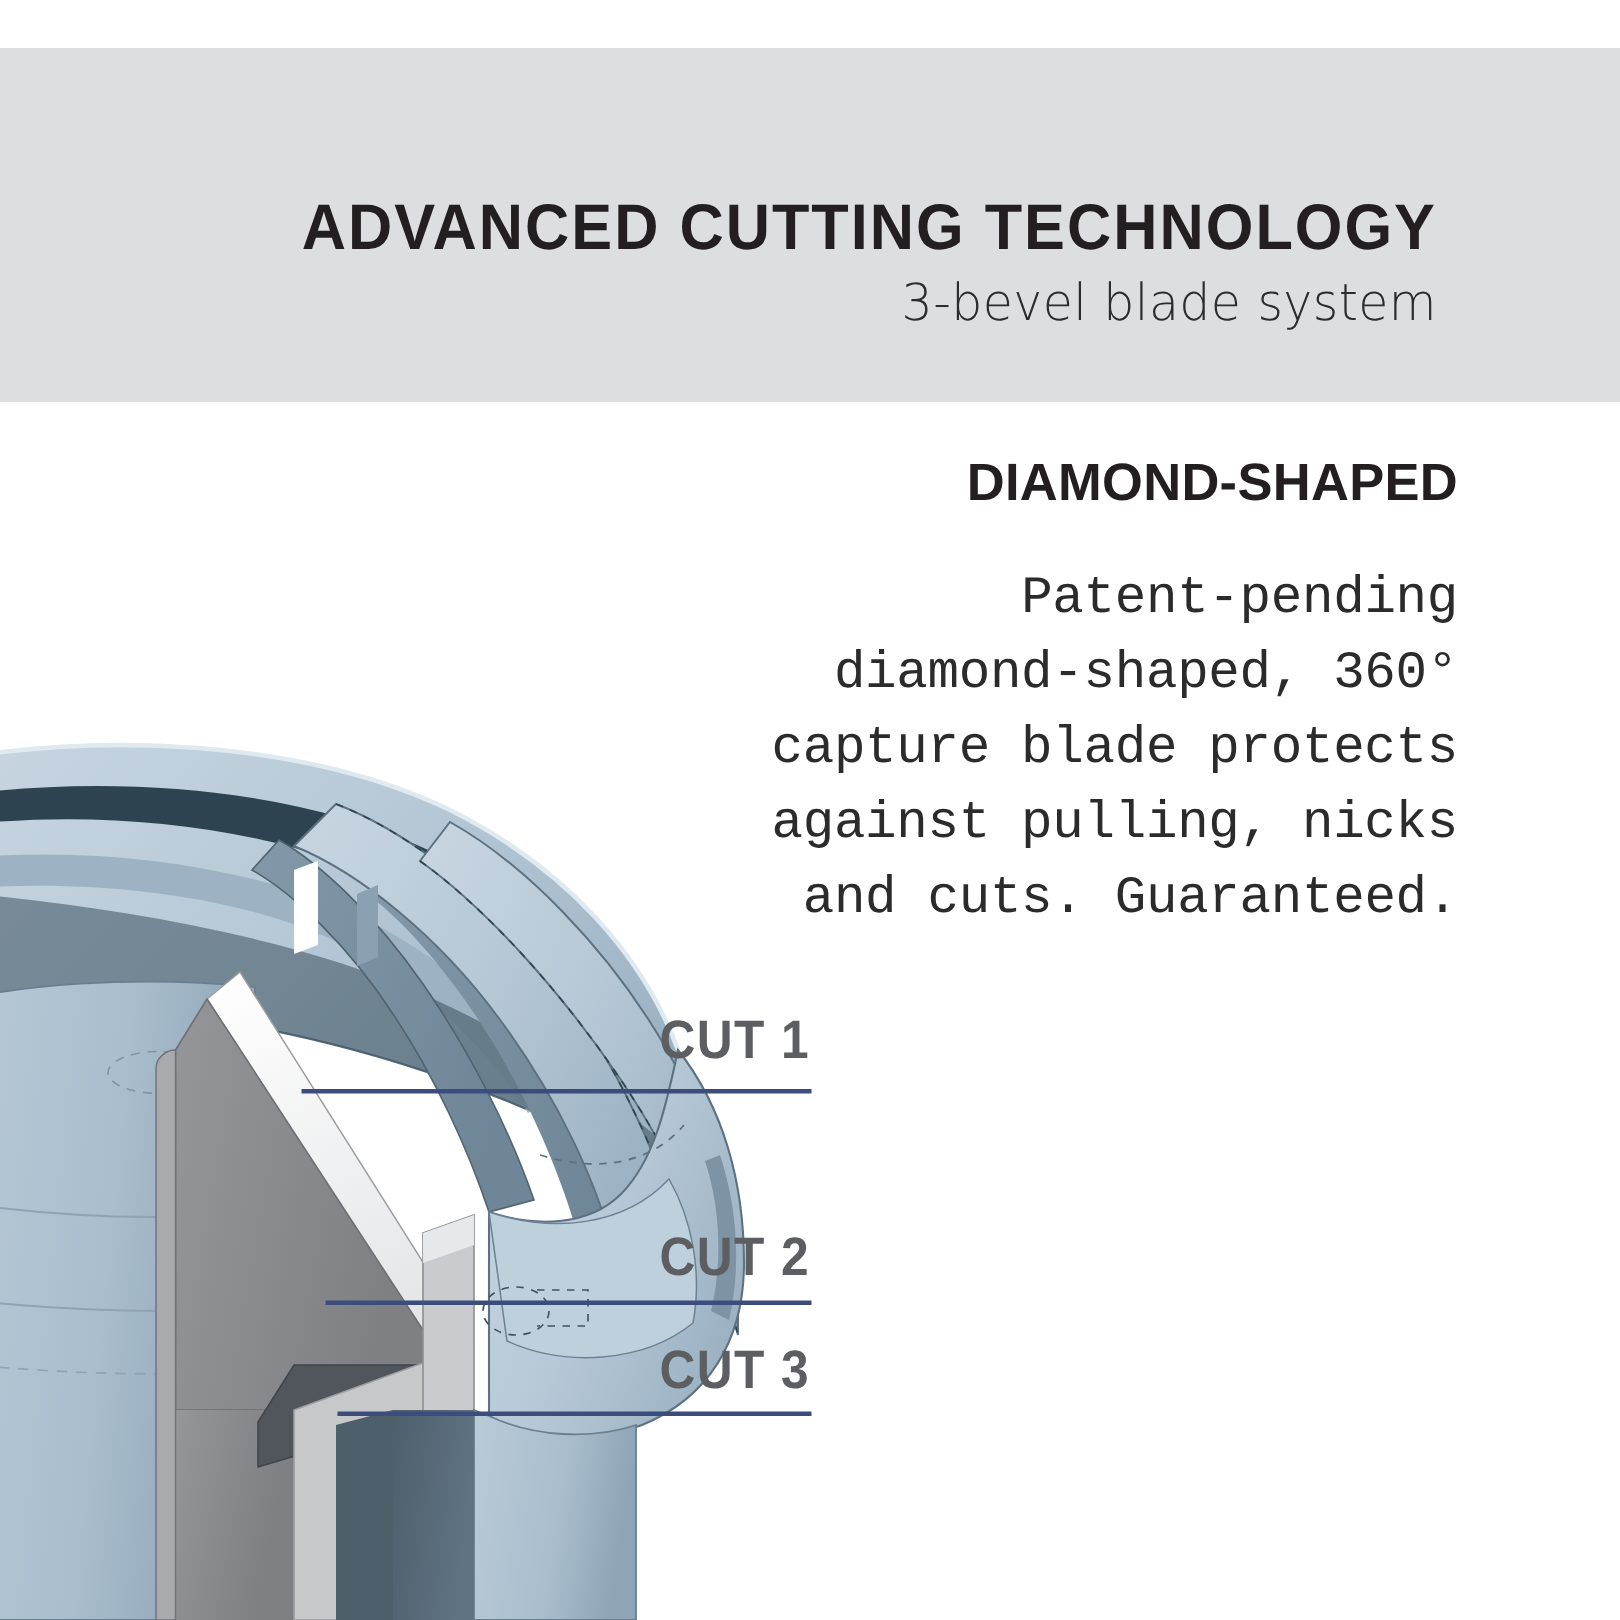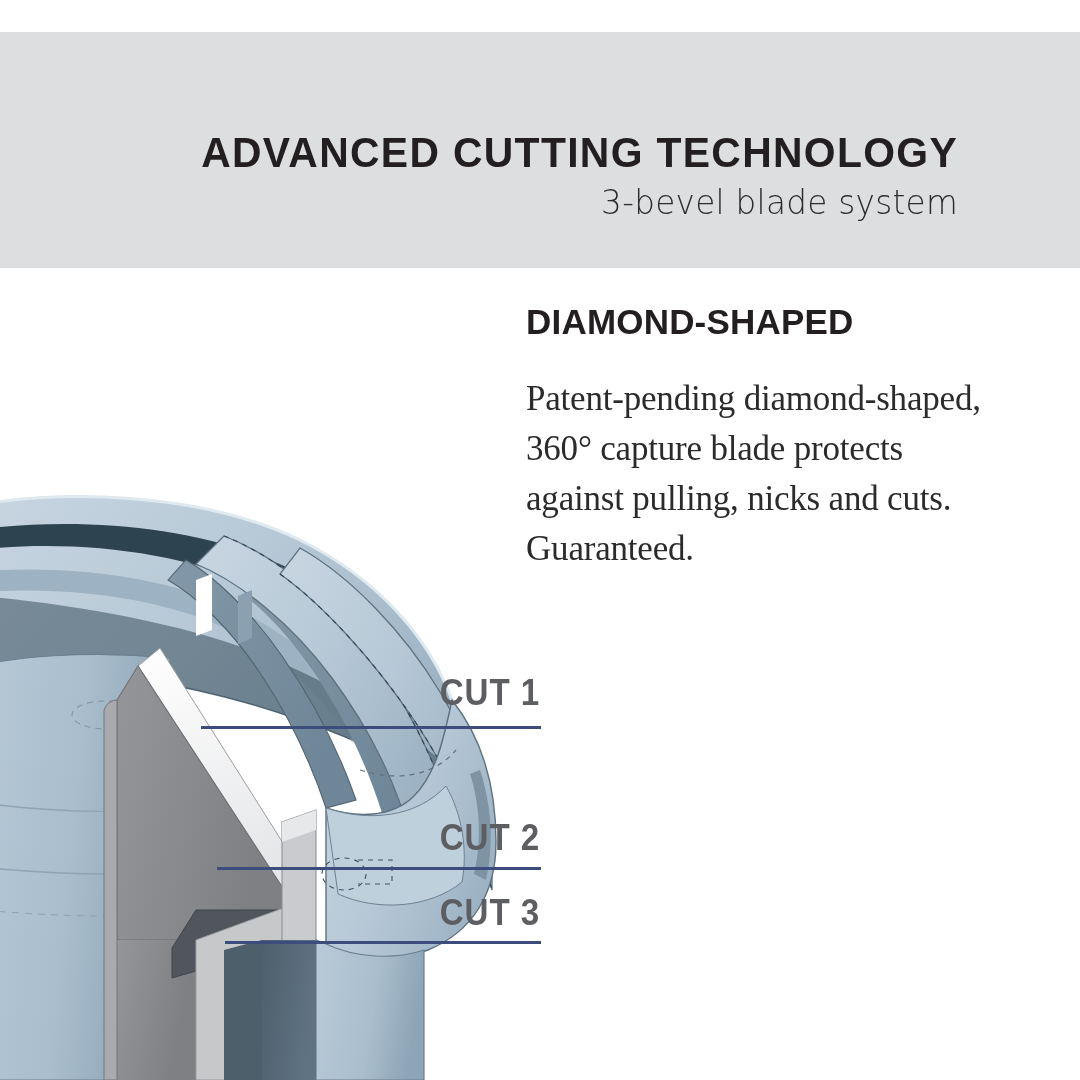--- a/index.html
+++ b/index.html
@@ -50,37 +50,37 @@
     letter-spacing: 0.3px;
     color: #2c2c2c;
     transform: scaleX(0.96);
     transform-origin: right center;
     white-space: nowrap;
   }
 
   
   .copy-block {
     position: absolute;
-    right: 84px;
+    right: 108px;
     top: 300px;
     width: 470px;
-    text-align: left;
+    text-align: right;
   }
   .copy-heading {
     font-family: "Liberation Sans", sans-serif;
     font-weight: bold;
     font-size: 35px;
     line-height: 44px;
     letter-spacing: 0.2px;
     color: #231f20;
     margin: 0;
   }
   .copy-body {
     margin: 30px 0 0 0;
-    font-family: Liberation Serif, serif;
+    font-family: Liberation Mono, monospace;
     font-weight: 300;
     font-size: 35px;
     line-height: 50px;
     color: #2b2b2b;
     letter-spacing: -0.2px;
   }
 
   
   .cad-stage {
     position: absolute;

